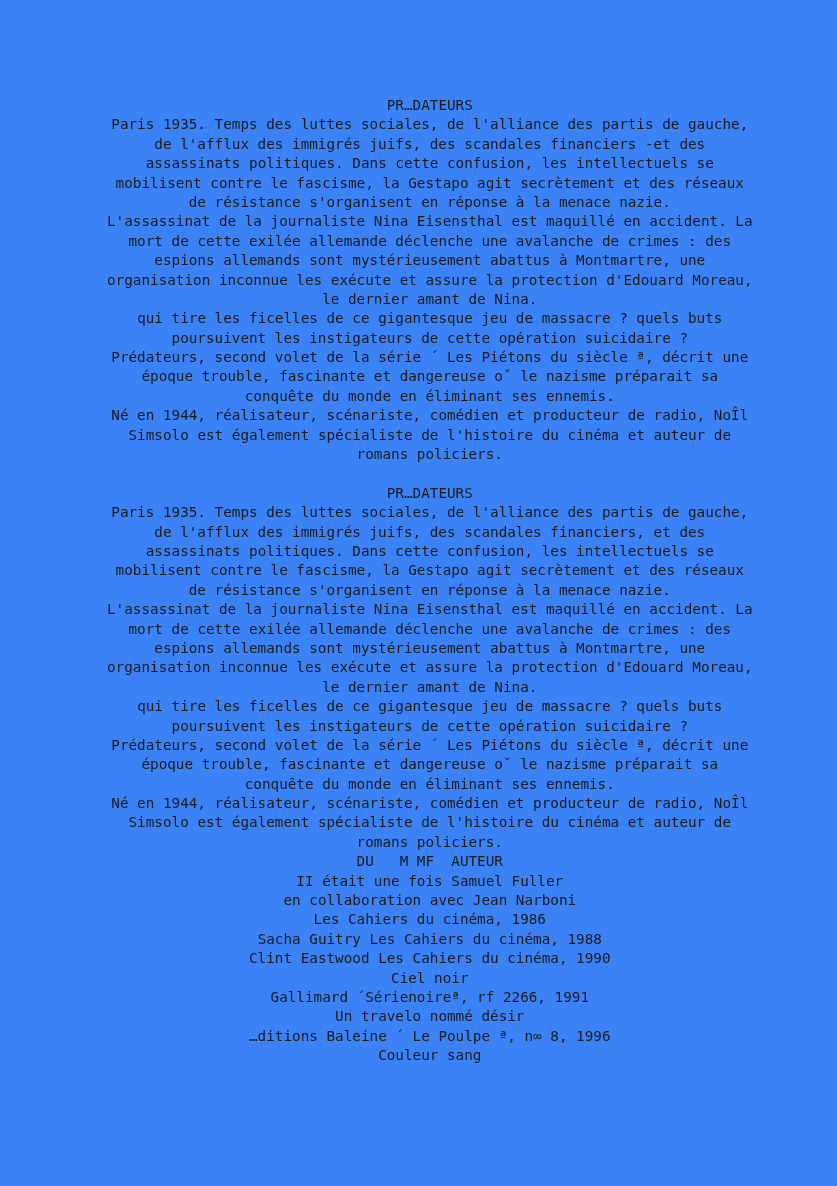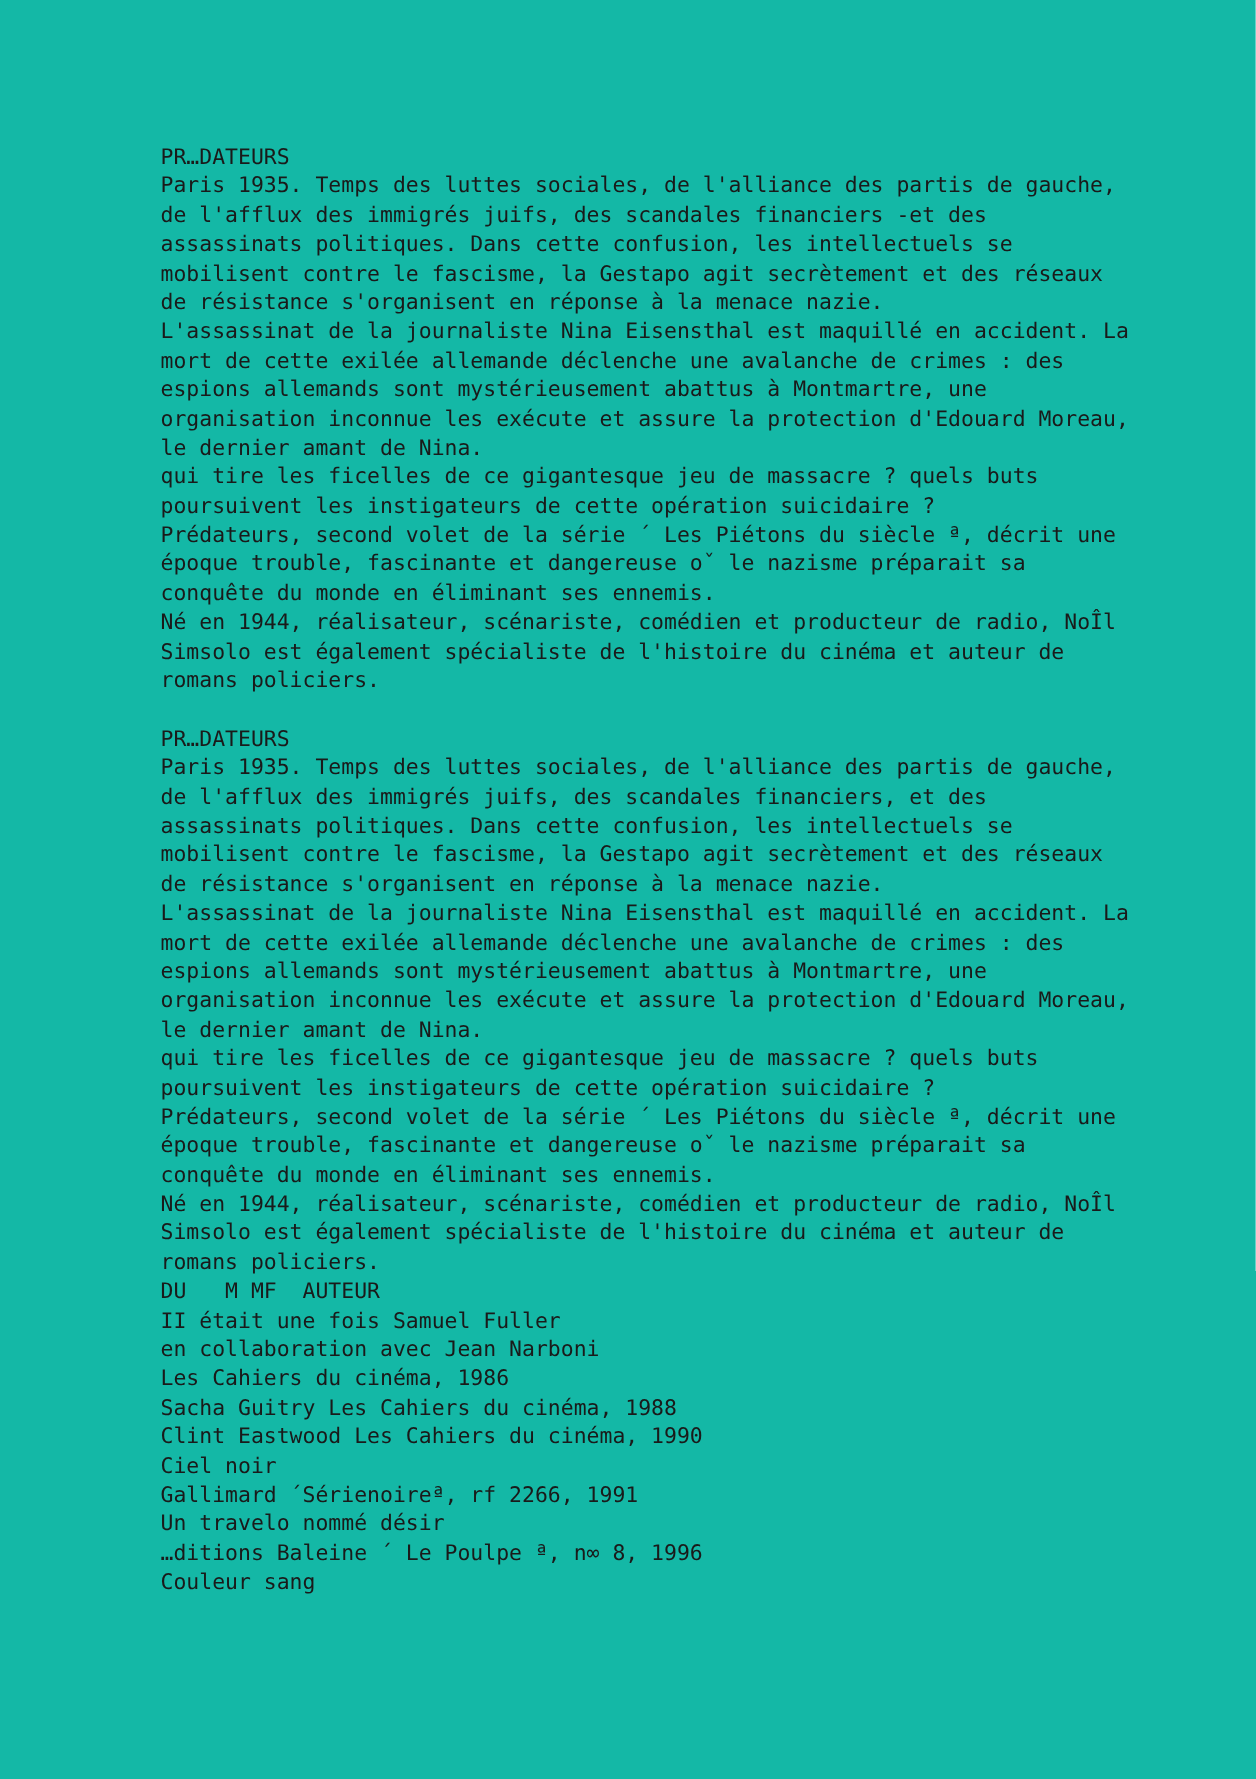--- a/index.html
+++ b/index.html
@@ -9,21 +9,22 @@
   body {
     width: 837px;
     height: 1186px;
     background: #ffffff;
     overflow: hidden;
     position: relative;
   }
   .page {
     position: absolute;
     inset: 0;
-    background: #14b8a6;
+    background: #3b82f6;
+    text-align: center;
   }
   .text-block {
     position: absolute;
     left: 107px;
     top: 96px;
     font-family: "DejaVu Sans Mono", "Liberation Mono", monospace;
     font-size: 14.3px;
     line-height: 19.4px;
     color: #1a1a1a;
     white-space: pre;

